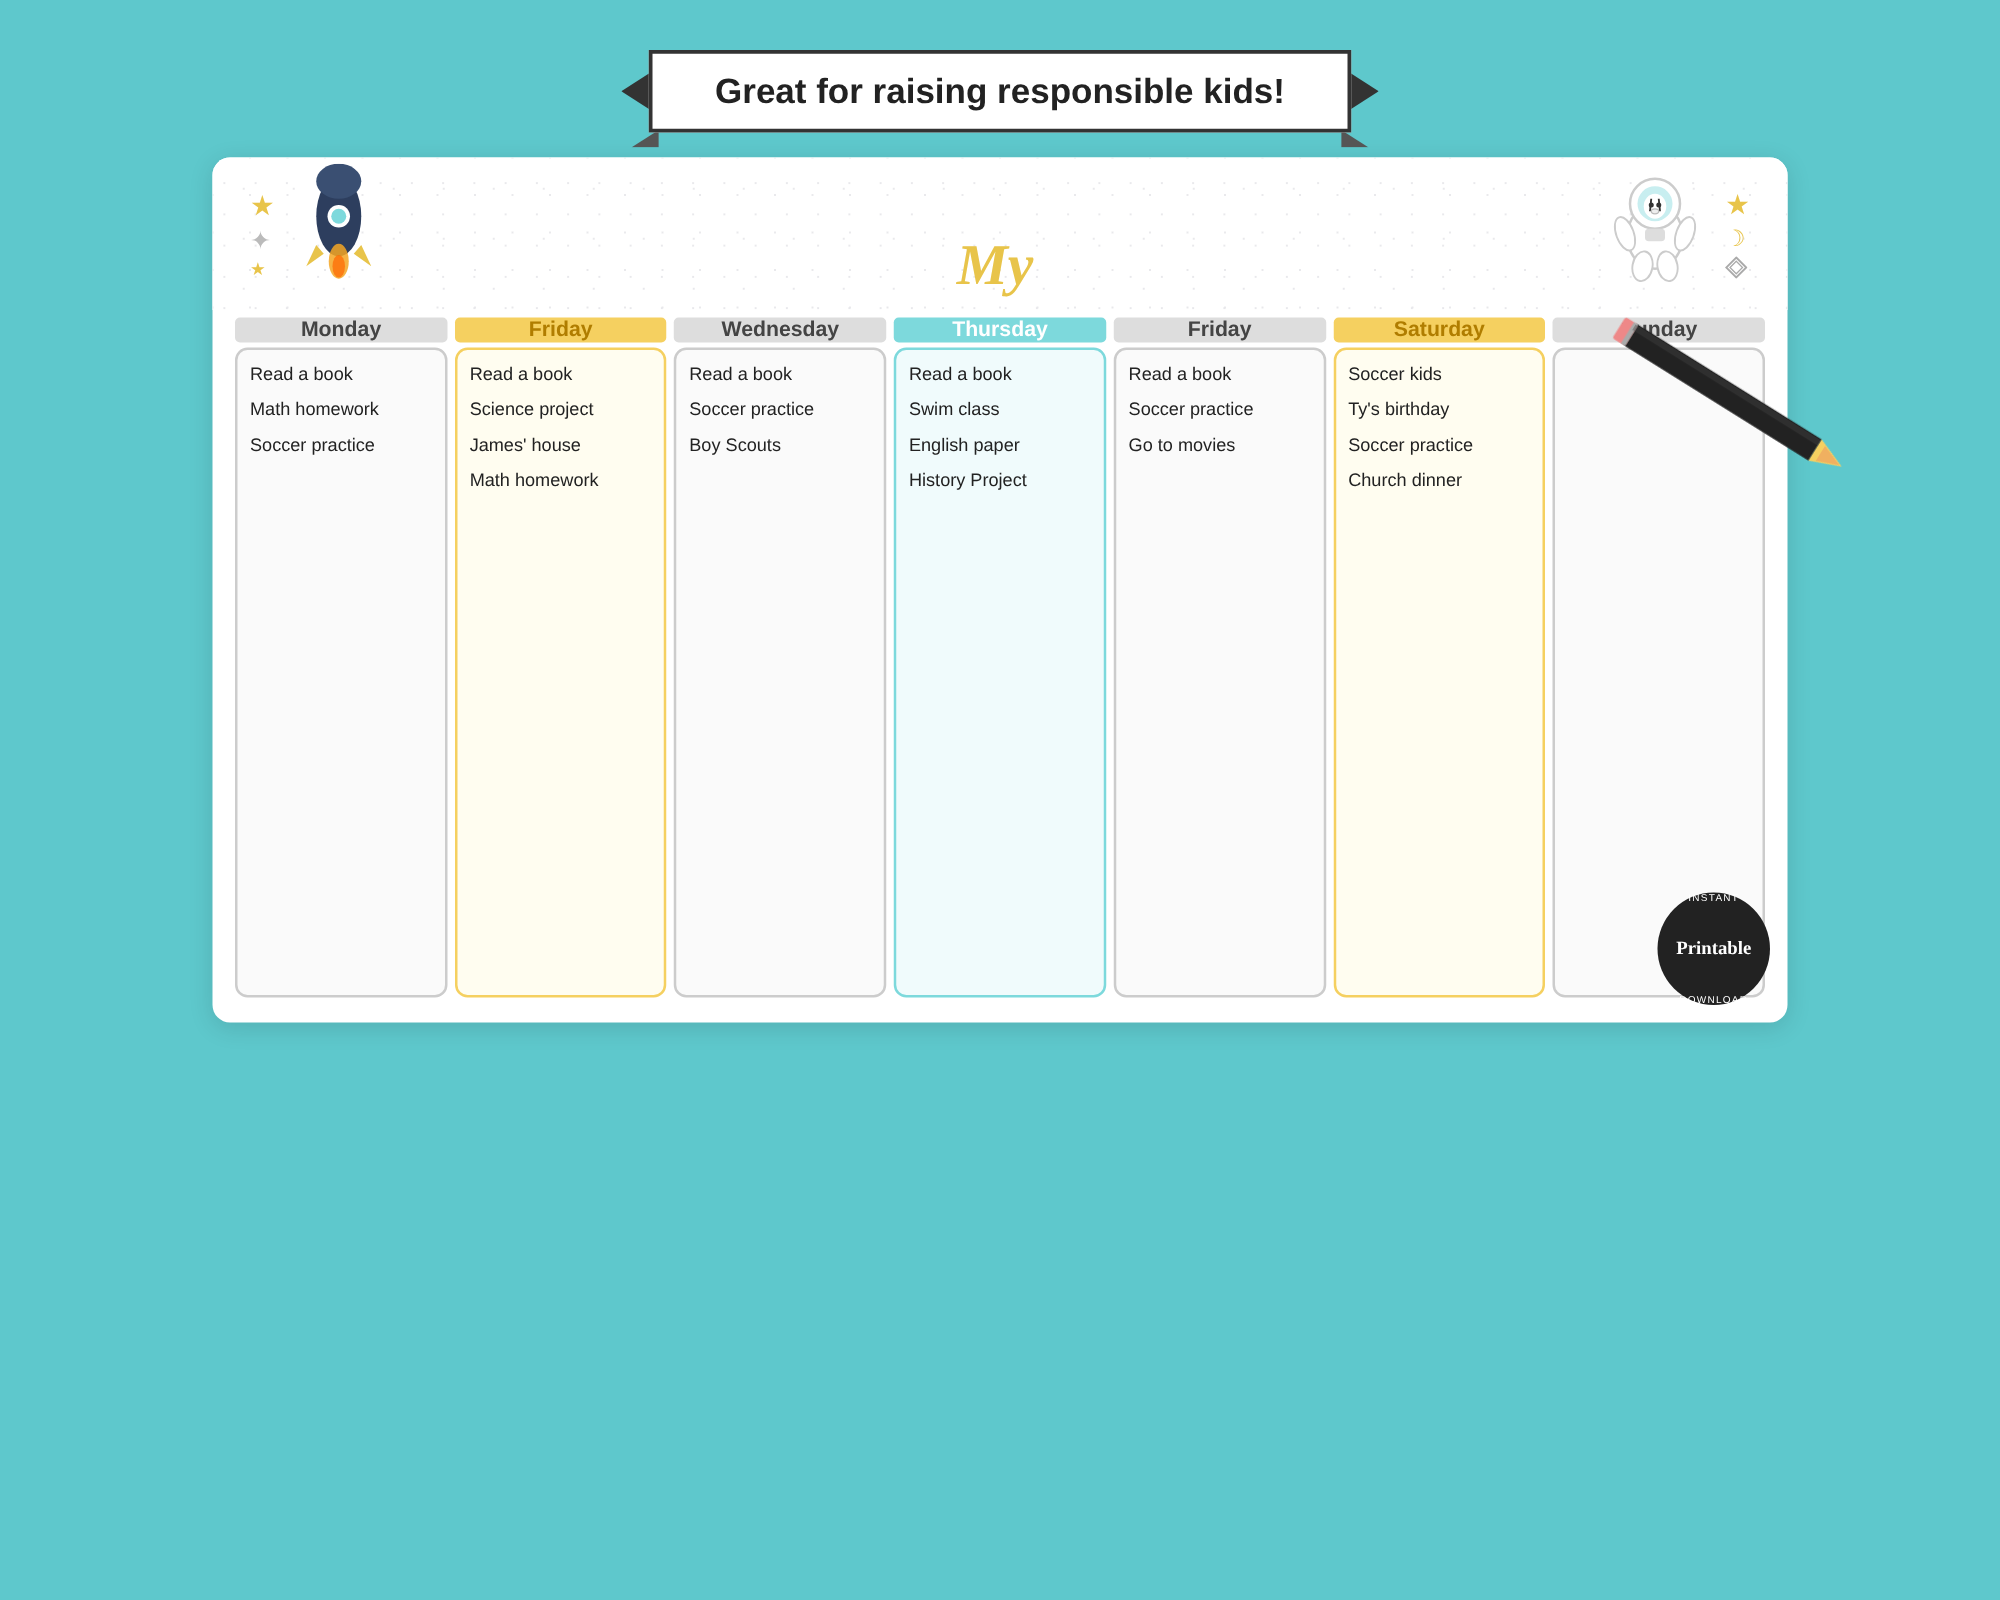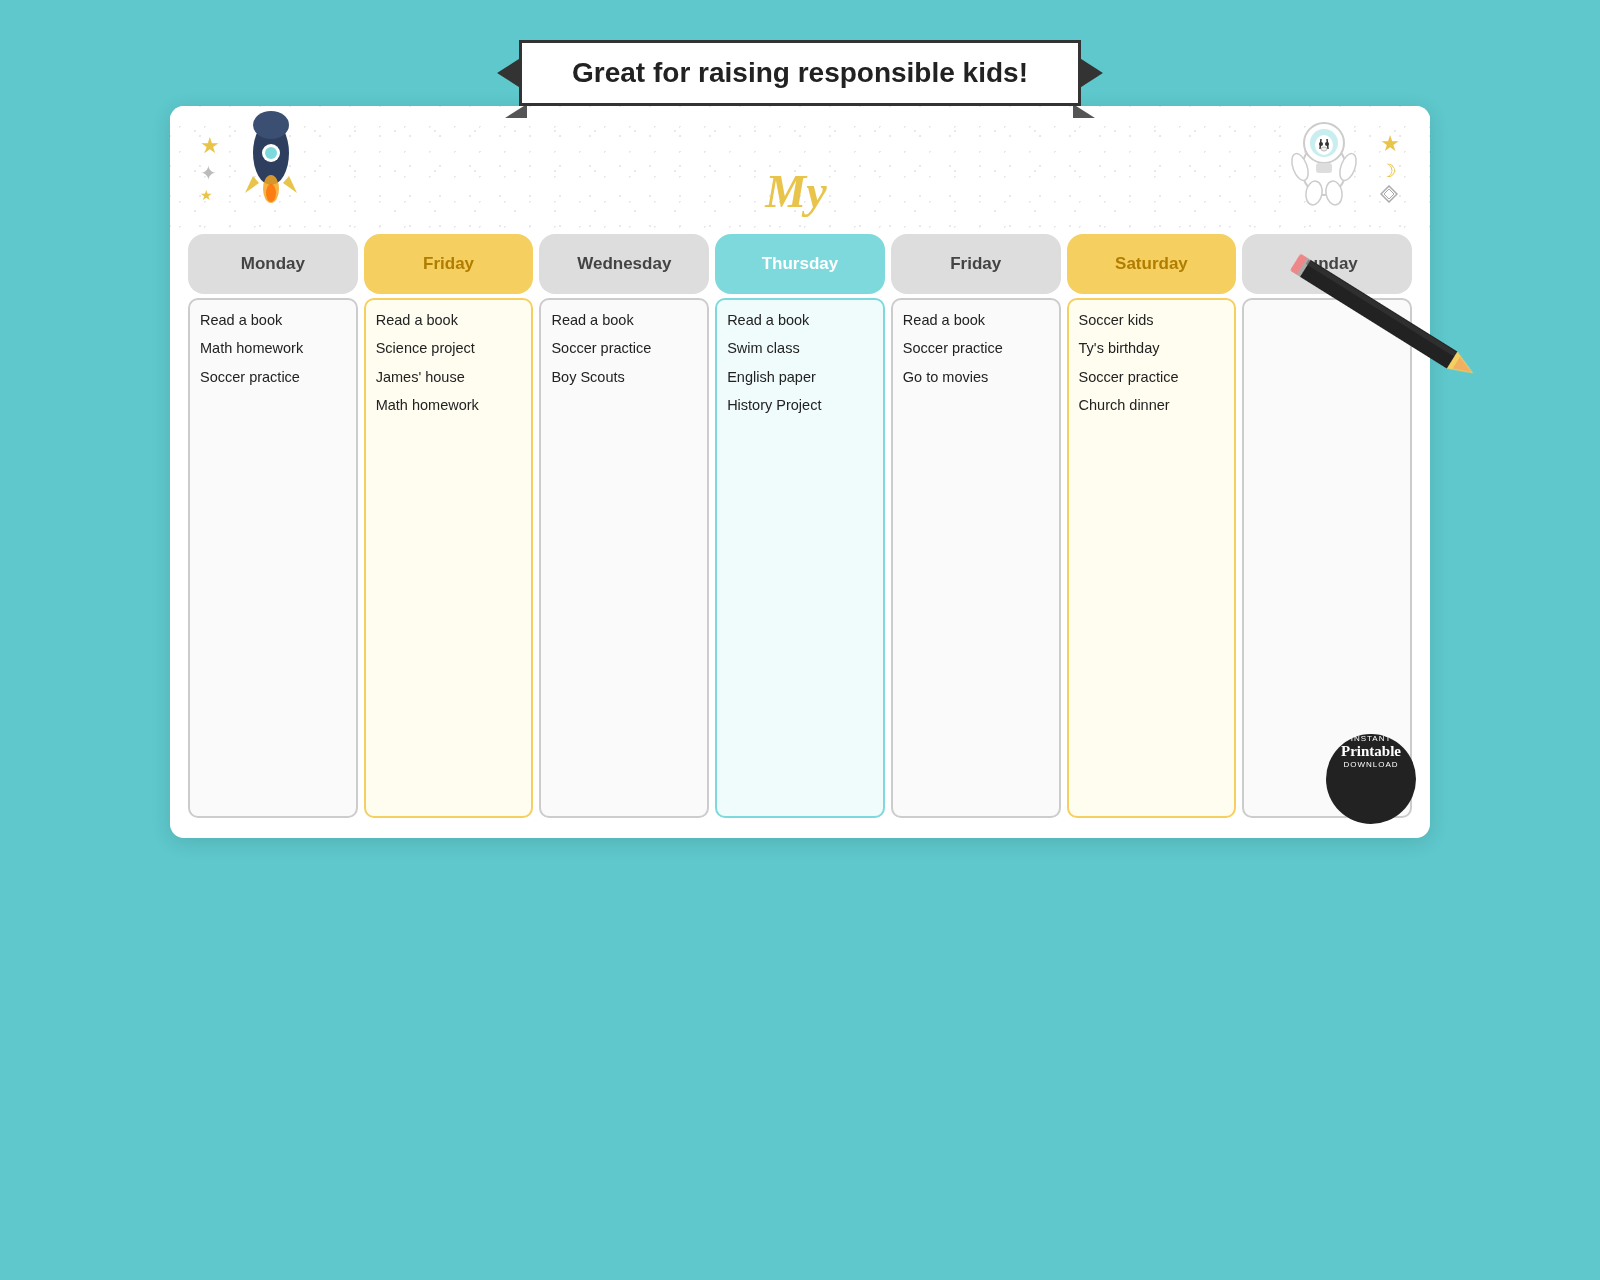--- a/index.html
+++ b/index.html
@@ -12,20 +12,21 @@
       align-items: center;
       justify-content: flex-start;
       padding: 30px 40px;
       font-family: 'Arial', sans-serif;
       overflow: hidden;
     }
 
     
     .banner-wrapper {
       position: relative;
+      margin-bottom: 20px;
       margin-top: 10px;
     }
     .banner {
       background: white;
       border: 3px solid #333;
       padding: 14px 50px;
       font-size: 28px;
       font-weight: 900;
       color: #222;
       position: relative;
@@ -147,22 +148,22 @@
       display: grid;
       grid-template-columns: repeat(7, 1fr);
       gap: 6px;
       padding: 0 18px 0 18px;
       margin-top: 6px;
     }
 
     
     .day-header {
       text-align: center;
-      padding: 20px 4px;
-      border-radius: 16px;
+      padding: 0 4px;
+      border-radius: 4px;
       font-size: 17px;
       font-weight: bold;
       margin-bottom: 4px;
     }
     .day-header.gray { background: #ddd; color: #444; }
     .day-header.yellow { background: #f5d060; color: #b07d00; }
     .day-header.teal { background: #7dd9dc; color: #fff; }
 
     
     .day-column {
@@ -193,21 +194,21 @@
       position: absolute;
       bottom: 14px;
       right: 14px;
       width: 90px;
       height: 90px;
       background: #222;
       border-radius: 50%;
       display: flex;
       flex-direction: column;
       align-items: center;
-      justify-content: flex-start;
+      justify-content: space-between;
       color: white;
       font-size: 9px;
       text-align: center;
       z-index: 5;
     }
     .printable-badge .big { font-size: 15px; font-weight: 900; font-family: 'Georgia', serif; }
     .printable-badge .small { font-size: 8px; letter-spacing: 1px; }
   </style>
 </head>
 <body>

